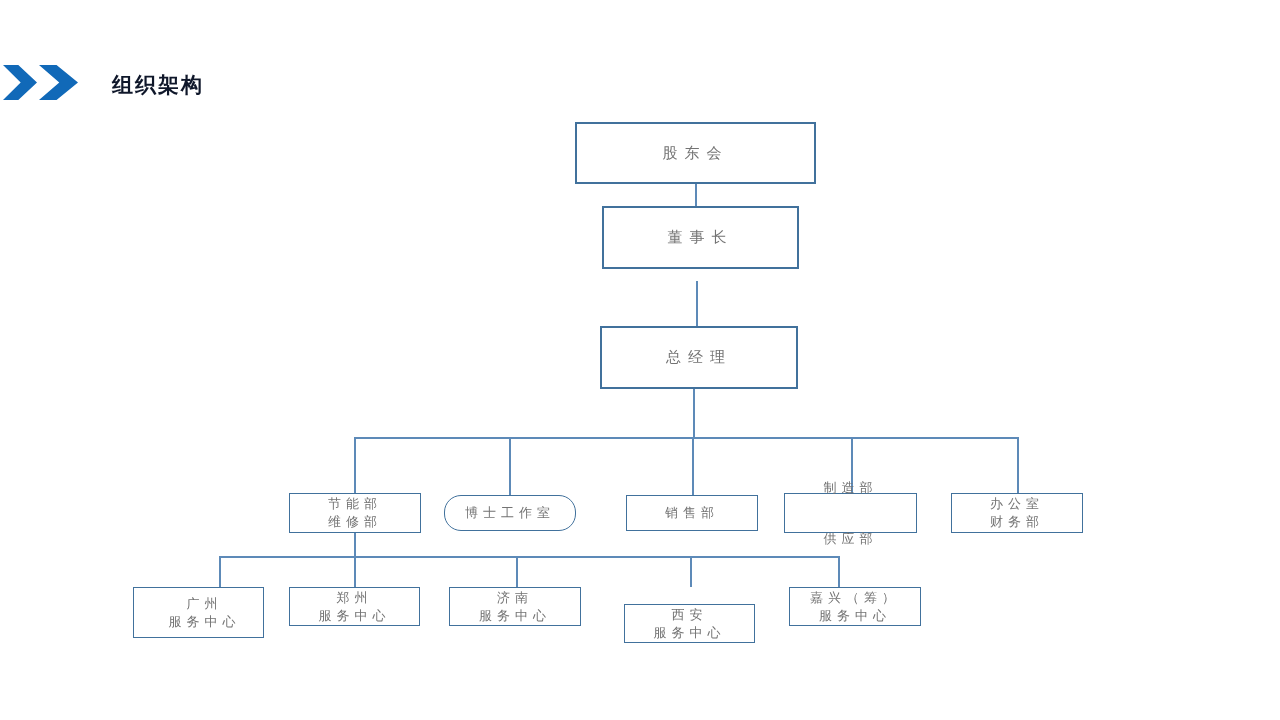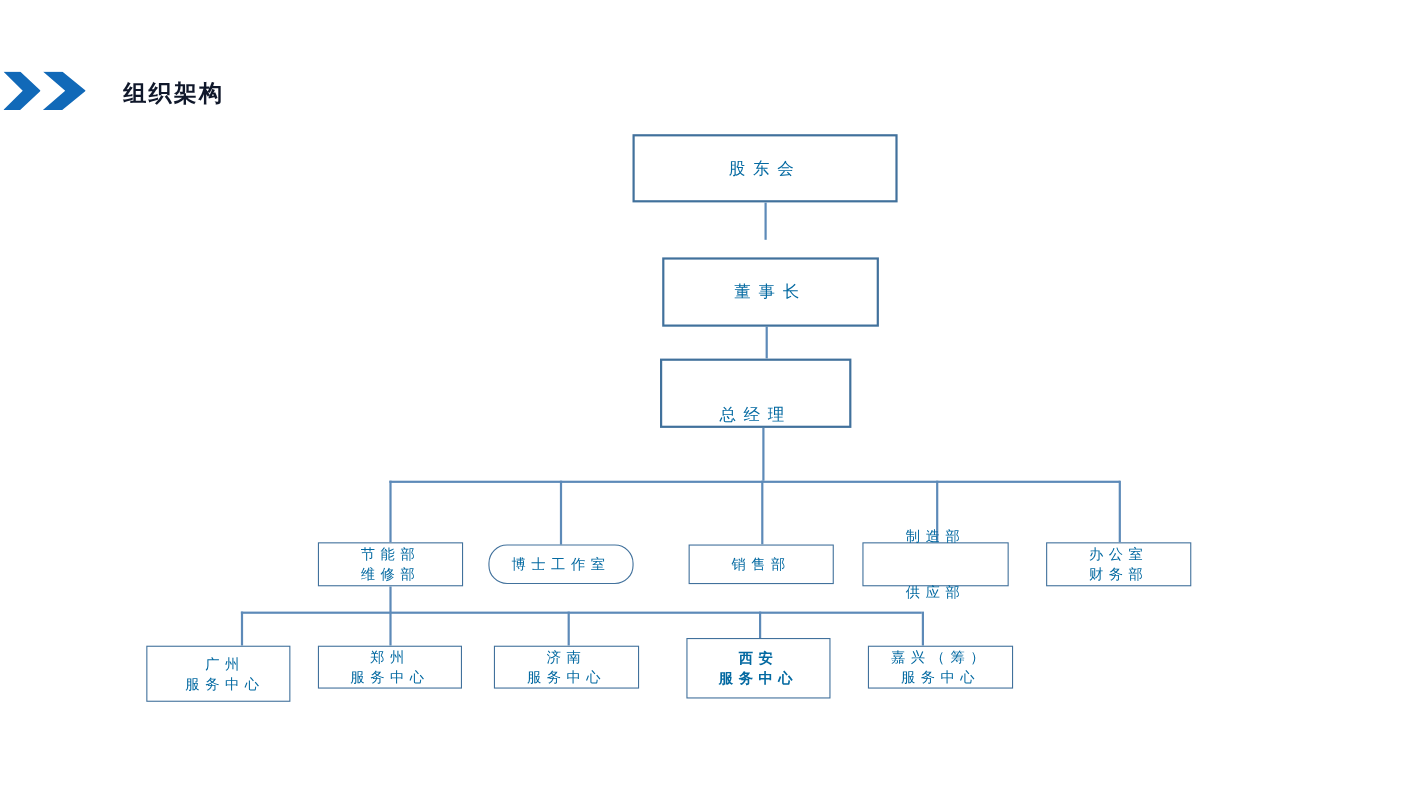--- a/index.html
+++ b/index.html
@@ -27,21 +27,21 @@
     top: 71px;
     font-size: 21px;
     font-weight: bold;
     letter-spacing: 2px;
     color: #0f172a;
   }
   .node {
     position: absolute;
     background: #ffffff;
     border: 1.5px solid #41719c;
-    color: #0369a1;
+    color: #737373;
     display: flex;
     flex-direction: column;
     align-items: center;
     justify-content: center;
     text-align: center;
   }
   .node.main {
     border-width: 2px;
     font-size: 15px;
     letter-spacing: 7px;
@@ -79,24 +79,24 @@
     <div class="vline" style="left:354px; top:533px; height:54px;"></div>
     <div class="hline" style="left:219px; top:556px; width:619px;"></div>
     <div class="vline" style="left:219px; top:556px; height:31px;"></div>
     <div class="vline" style="left:516px; top:556px; height:31px;"></div>
     <div class="vline" style="left:690px; top:556px; height:31px;"></div>
     <div class="vline" style="left:838px; top:556px; height:31px;"></div>
 
     <div class="node main" style="left:575px; top:122px; width:241px; height:62px;">
       <span>股东会</span>
     </div>
-    <div class="node main" style="left:602px; top:234px; width:197px; height:63px;">
+    <div class="node main" style="left:602px; top:206px; width:197px; height:63px;">
       <span>董事长</span>
     </div>
-    <div class="node main" style="left:600px; top:326px; width:174px; height:63px;justify-content:flex-end;">
+    <div class="node main" style="left:600px; top:326px; width:198px; height:63px;">
       <span>总经理</span>
     </div>
 
     <div class="node small" style="left:289px; top:493px; width:132px; height:40px;">
       <span>节能部</span>
       <span>维修部</span>
     </div>
     <div class="node small" style="left:444px; top:495px; width:132px; height:36px;border-radius:17px;">
       <span>博士工作室</span>
       <span></span>
@@ -119,21 +119,21 @@
       <span>服务中心</span>
     </div>
     <div class="node small" style="left:289px; top:587px; width:131px; height:39px;">
       <span>郑州</span>
       <span>服务中心</span>
     </div>
     <div class="node small" style="left:449px; top:587px; width:132px; height:39px;">
       <span>济南</span>
       <span>服务中心</span>
     </div>
-    <div class="node small" style="left:624px; top:580px; width:131px; height:55px;font-weight:bold;">
+    <div class="node small" style="left:624px; top:604px; width:131px; height:39px;">
       <span>西安</span>
       <span>服务中心</span>
     </div>
     <div class="node small" style="left:789px; top:587px; width:132px; height:39px;">
       <span>嘉兴（筹）</span>
       <span>服务中心</span>
     </div>
 
   </div>
 </div>

